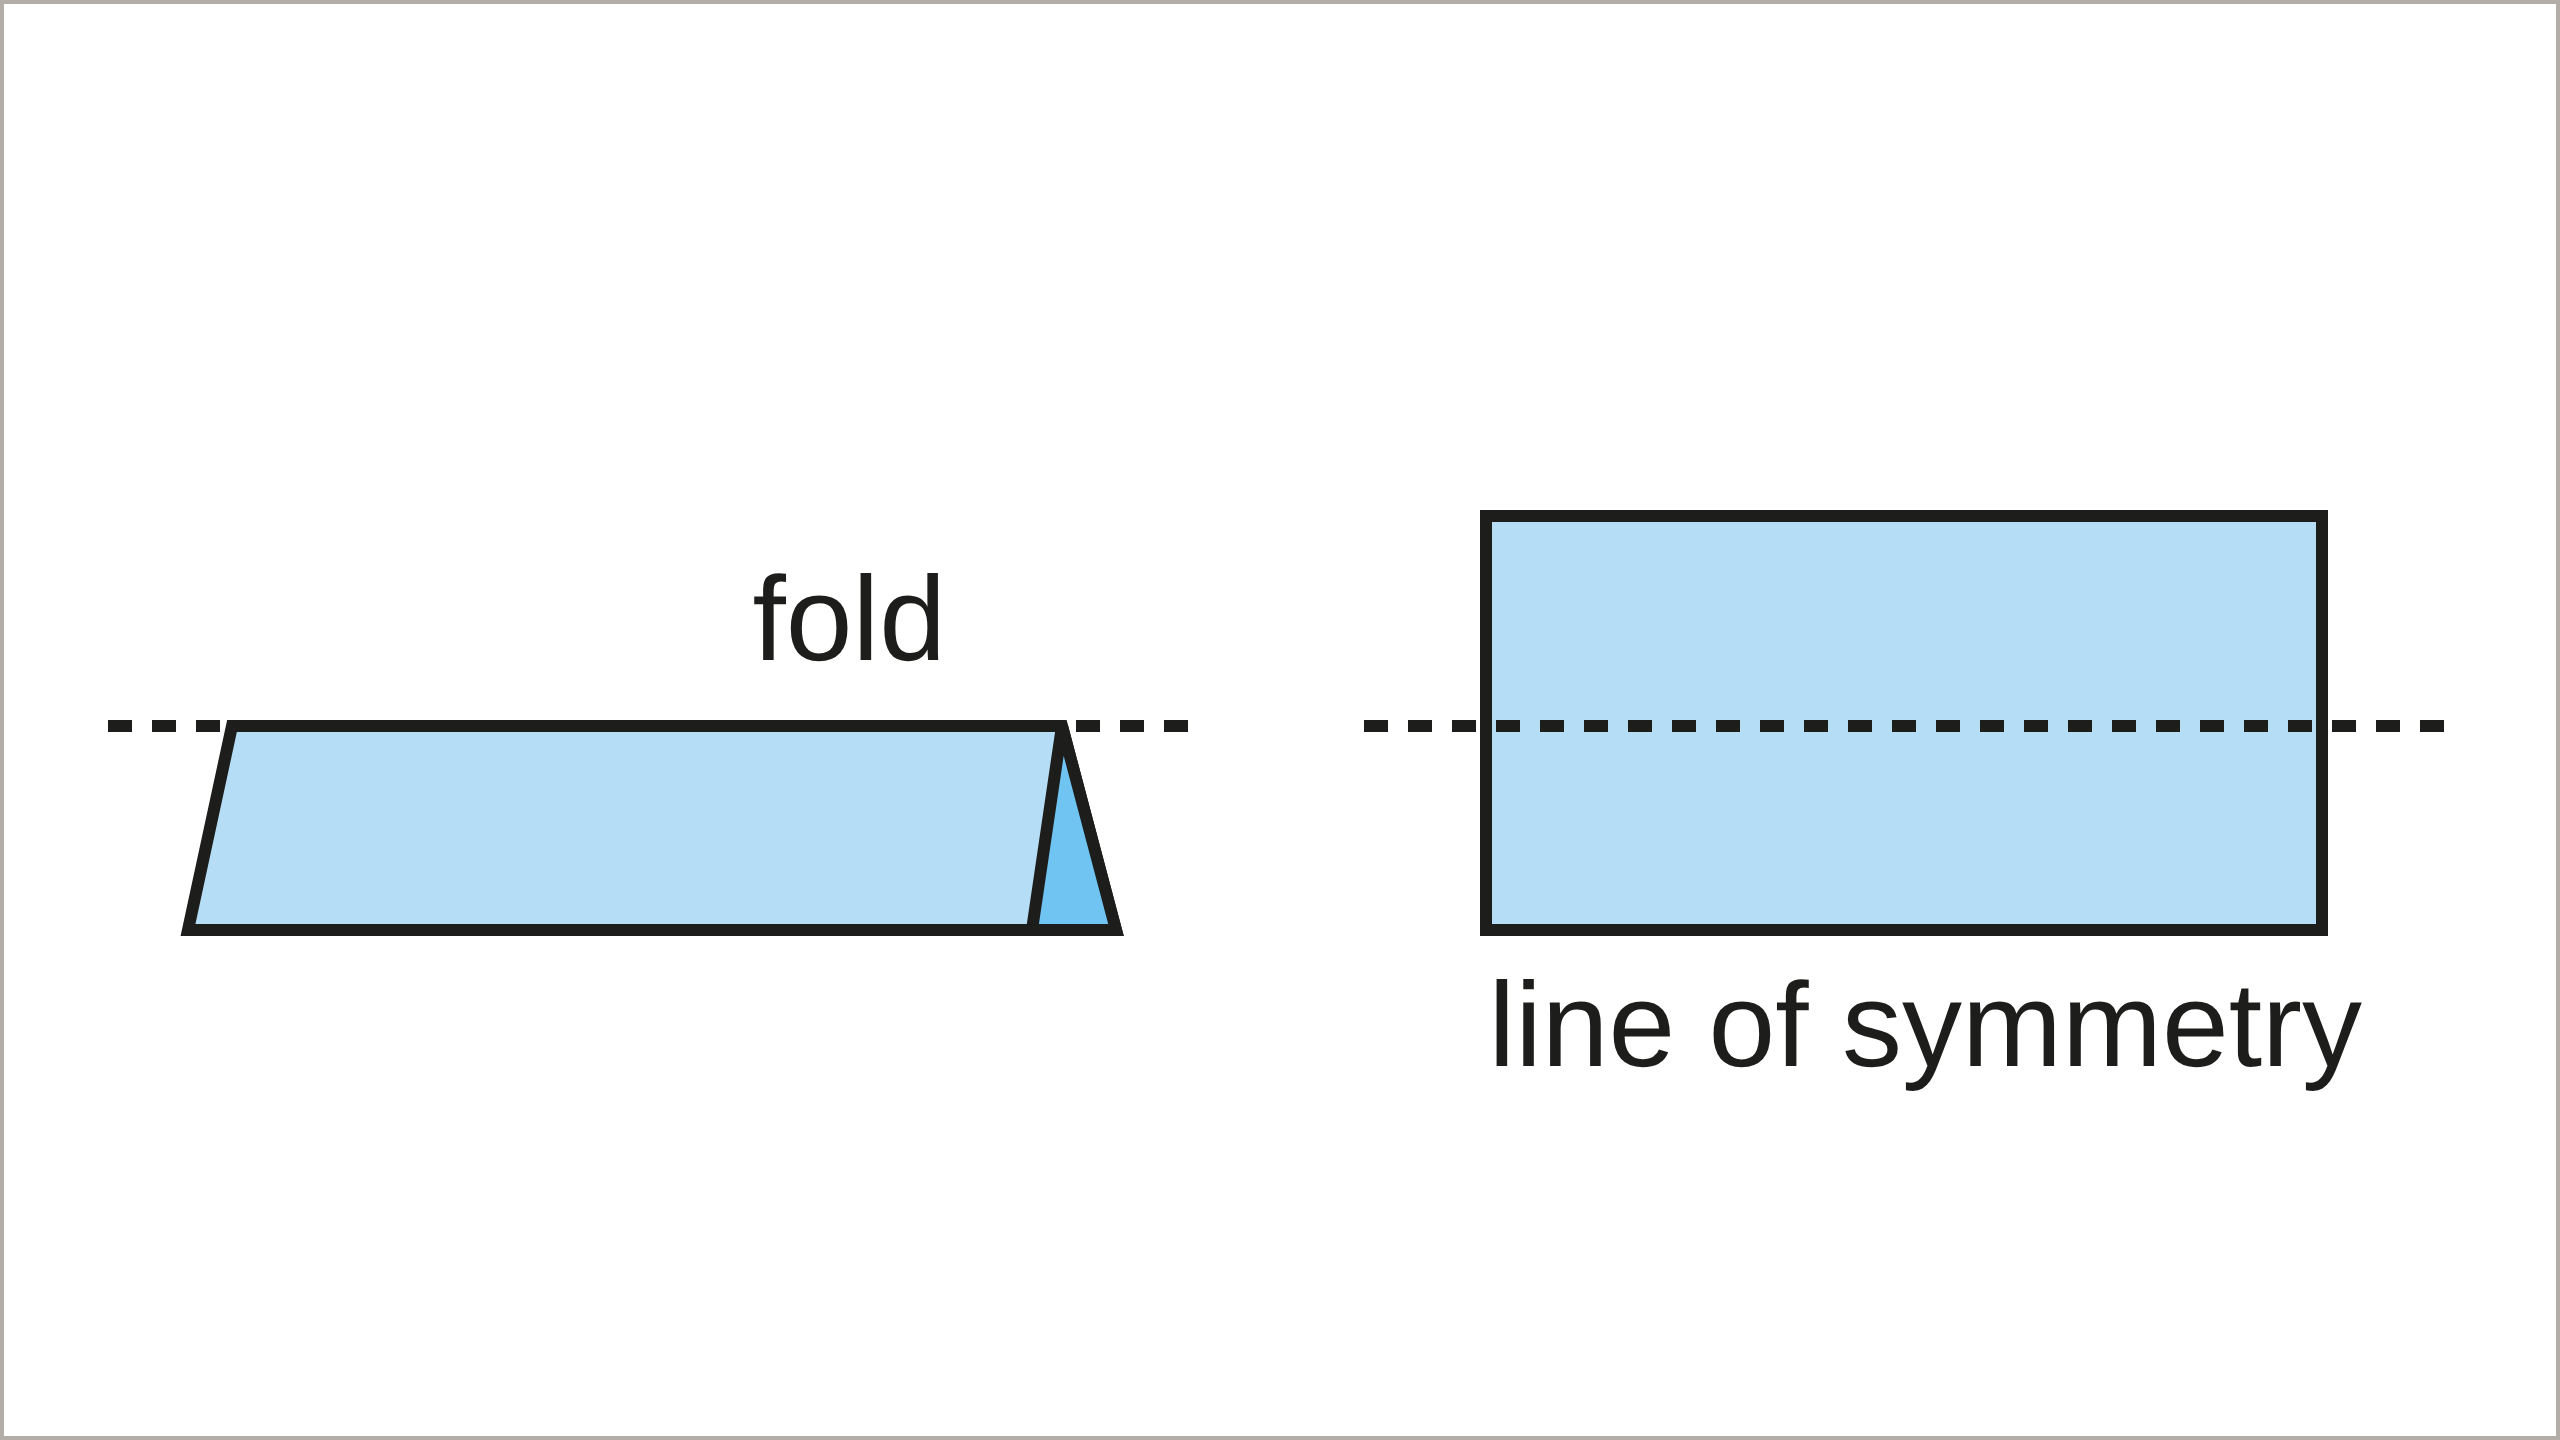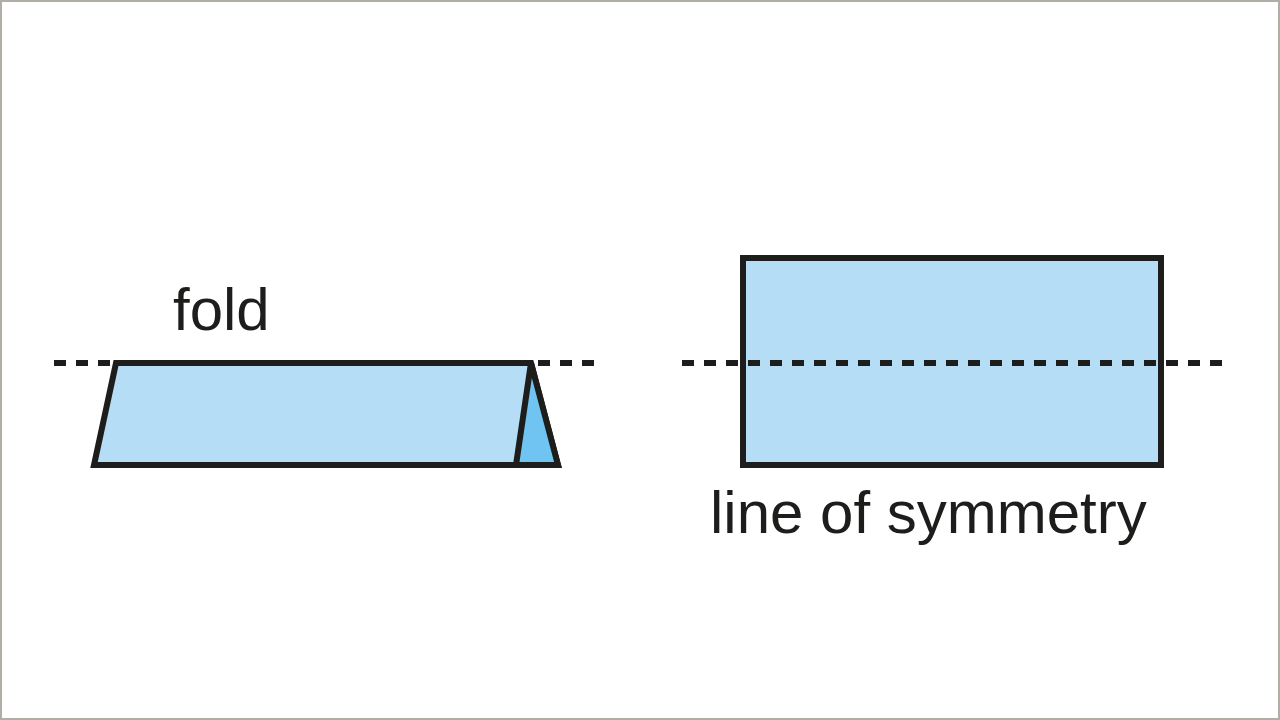--- a/index.html
+++ b/index.html
@@ -23,31 +23,31 @@
     top: 0;
     width: 1280px;
     height: 720px;
     display: block;
   }
   .figure-label {
     position: absolute;
     color: #1d1d1b;
     font-size: 60px;
     line-height: 1;
-    text-align: left;
+    text-align: right;
     white-space: nowrap;
     letter-spacing: 0px;
   }
   .fold-label {
     left: 171px;
     top: 278px;
     width: 300px;
   }
   .symmetry-label {
-    left: 708px;
+    left: 677px;
     top: 481px;
     width: 502px;
   }
 </style>
 </head>
 <body>
 
 <div class="canvas">
 
   <svg class="diagram-svg" viewBox="0 0 1280 720">

